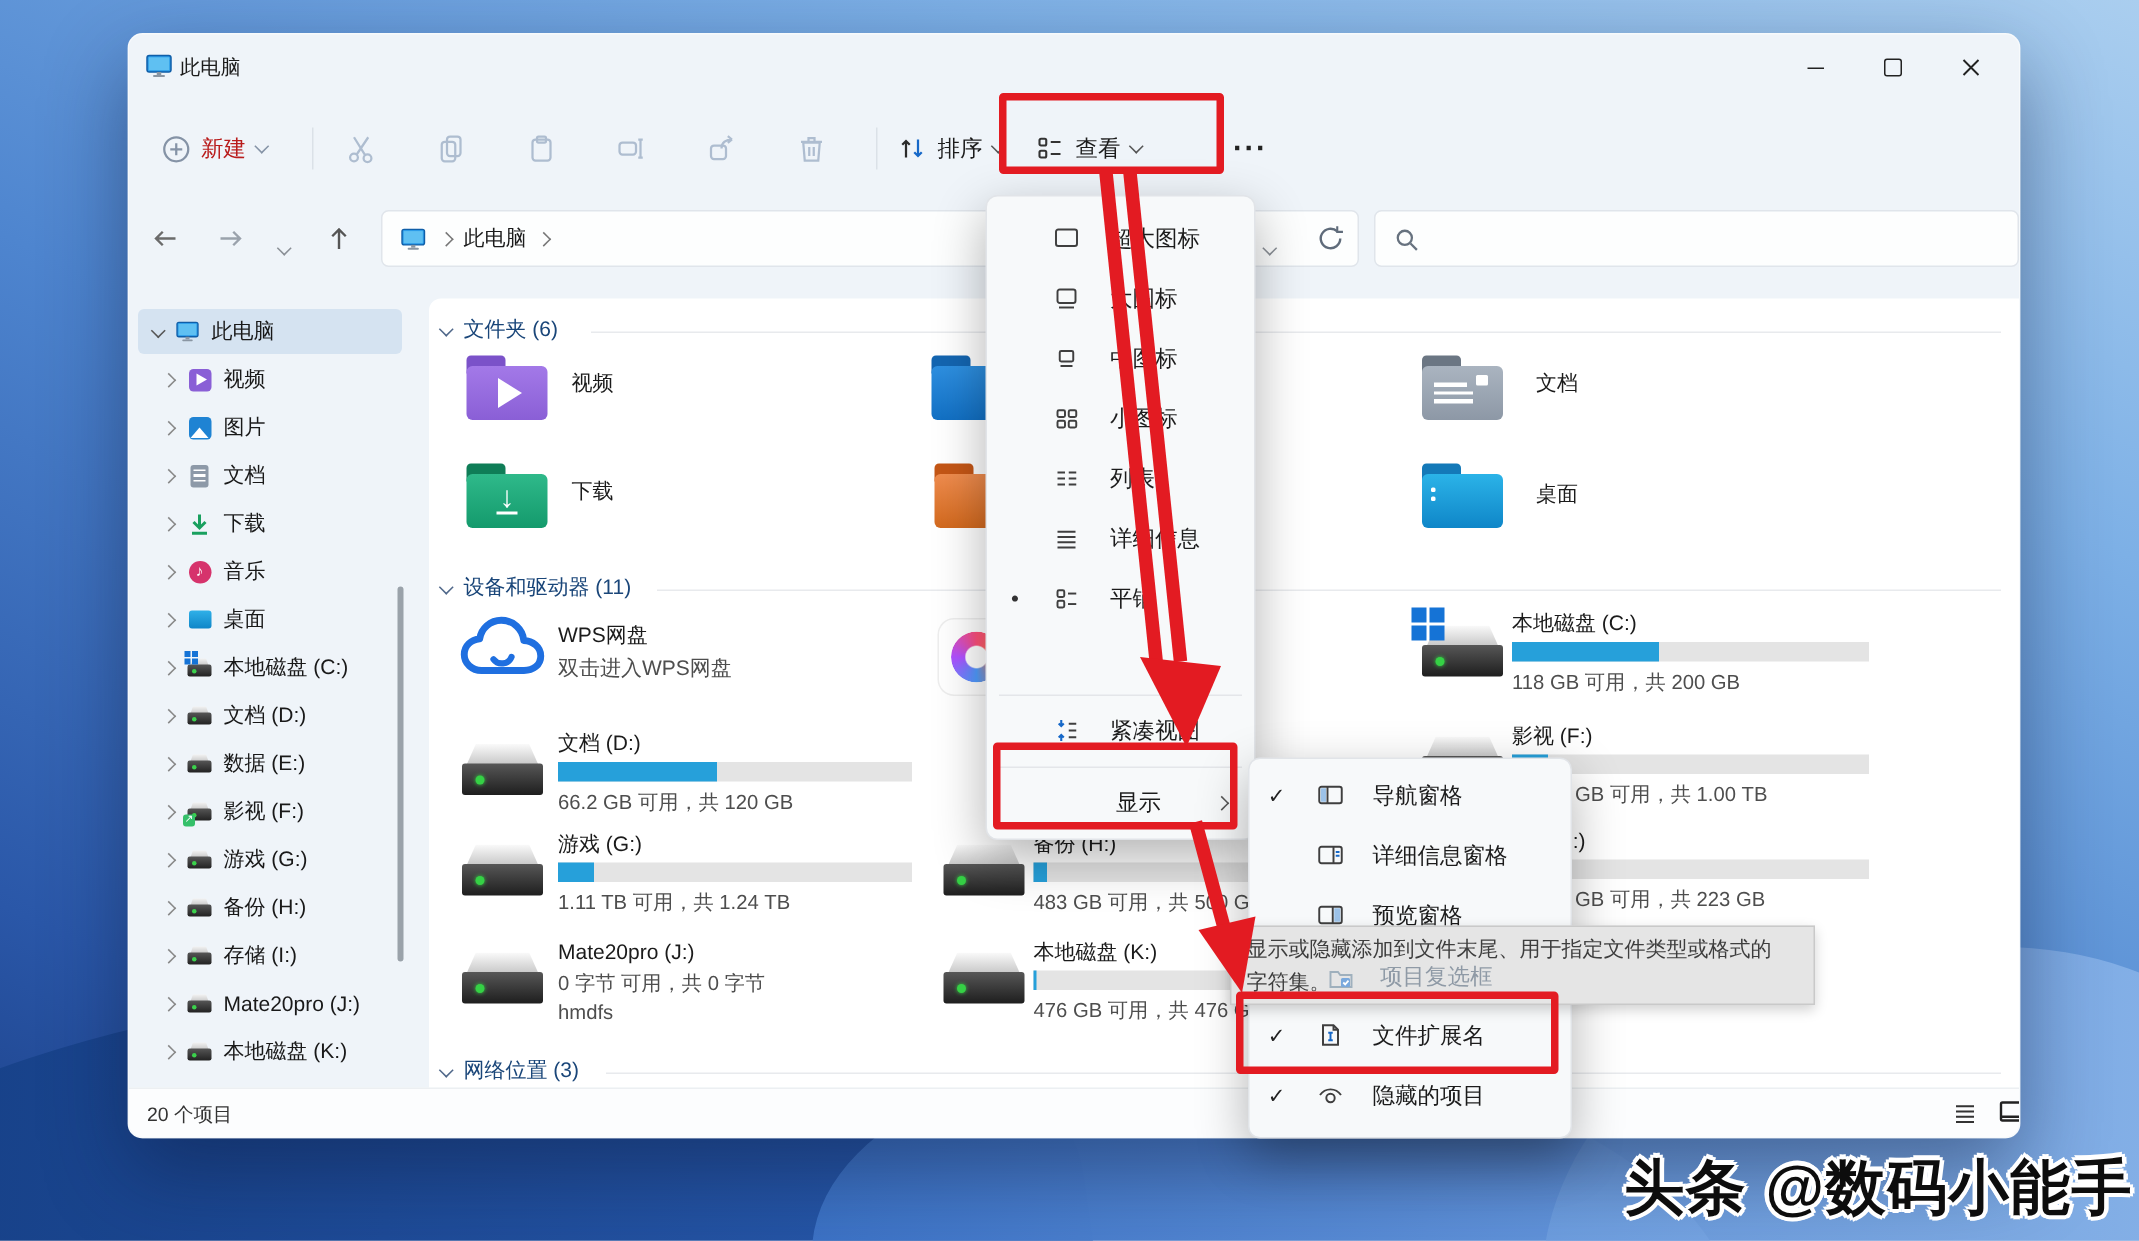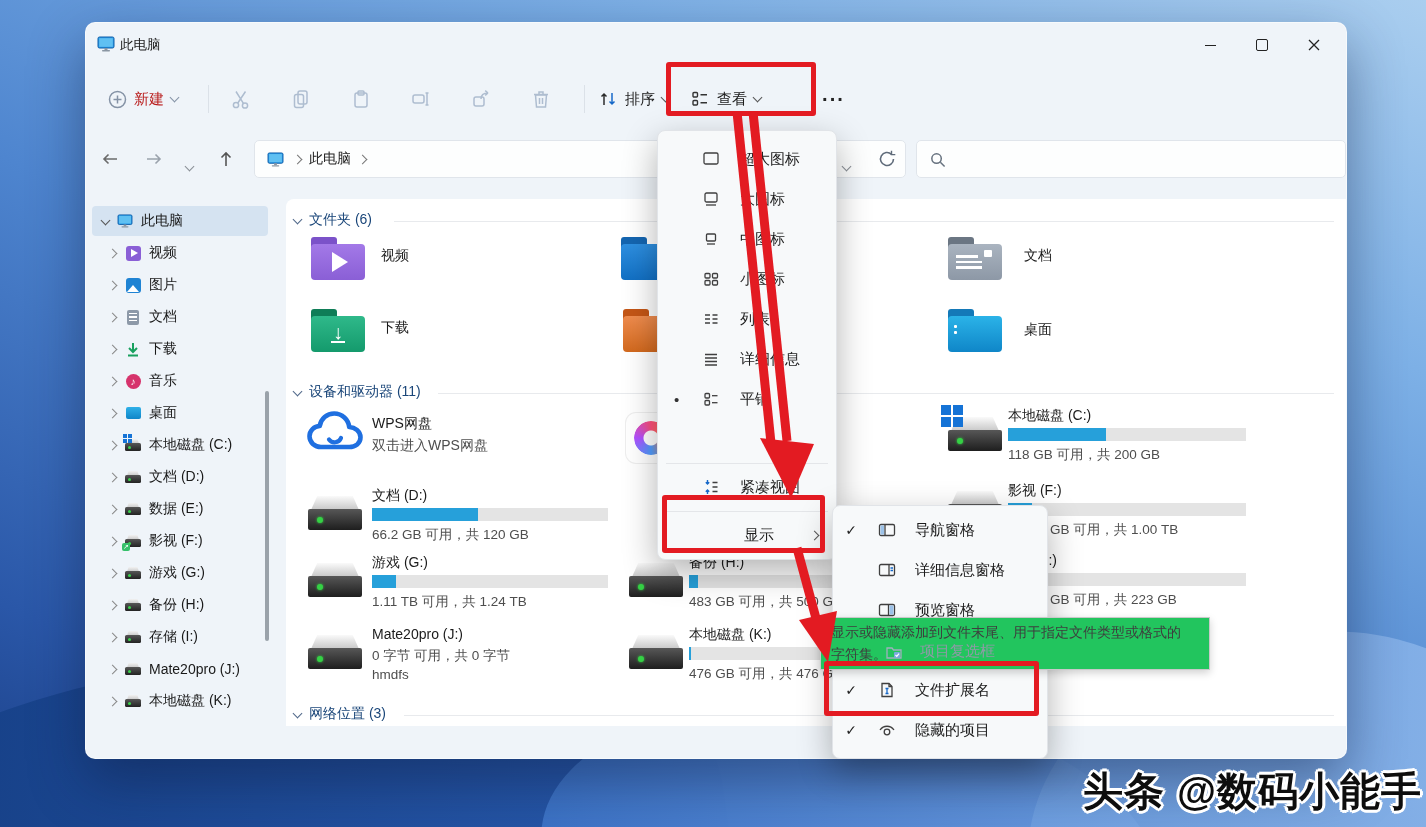--- a/index.html
+++ b/index.html
@@ -64,21 +64,21 @@
   .winlogo{position:absolute;display:grid;grid-template-columns:10px 10px;grid-template-rows:10px 10px;gap:2px}
   .winlogo span{background:#1573d6}
   
   .statusbar{position:absolute;left:0;bottom:0;right:0;height:32px;background:#fcfdfe;border-top:1px solid #eceff2;font-size:13px;color:#333}
   
   .menu{position:absolute;background:#f7f9fa;border:1px solid #e1e4e8;border-radius:8px;
         box-shadow:0 12px 34px rgba(0,0,0,.3)}
   .m-row{position:absolute;left:0;right:0;height:40px;display:flex;align-items:center;font-size:15px;color:#1c1c1c}
   .m-sep{position:absolute;left:8px;right:8px;height:1px;background:#e4e6e9}
   .m-check{width:16px;text-align:center;font-size:14px;color:#222}
-  .tooltip{position:absolute;background:#22c55e;border:1px solid #c9c9c9;box-shadow:0 3px 8px rgba(0,0,0,.18);
+  .tooltip{position:absolute;background:#e5e5e5;border:1px solid #c9c9c9;box-shadow:0 3px 8px rgba(0,0,0,.18);
            font-size:14px;color:#3e3e3e;line-height:1.55;padding:4px 10px;white-space:nowrap}
   
   .redbox{position:absolute;border:5px solid #e31b22;border-radius:3px;pointer-events:none}
   .watermark{position:absolute;right:4px;top:764px;font-size:40px;font-weight:900;color:#0d0d0d;letter-spacing:1px;
              text-shadow:-2px -2px 0 #fff,2px -2px 0 #fff,-2px 2px 0 #fff,2px 2px 0 #fff,0 3px 0 #fff,3px 0 0 #fff,-3px 0 0 #fff,0 -3px 0 #fff}
   svg{display:block}
 </style>
 </head>
 <body>
 
@@ -573,20 +573,34 @@
       </div>
     <span class="cap" style="left:764px;top:392px">GB 可用，共 223 GB</span>
 
     <div class="sect" style="left:8px;top:506px">
       <span class="cv cv-d" style="color:#50688a;margin-bottom:2px"></span>
       <span>网络位置 (3)</span>
     </div>
     <div class="sect-line" style="left:118px;top:516px;right:12px"></div>
   </div>
 
+  <div class="statusbar">
+    <span class="abs" style="left:12px;top:8px">20 个项目</span>
+    <span class="abs" style="left:1216px;top:8px">
+      <svg width="16" height="16" viewBox="0 0 16 16" stroke="#333" stroke-width="1.4">
+          <path d="M2 3.5h12M2 7h12M2 10.5h12M2 14h12"></path>
+        </svg>
+    </span>
+    <span class="abs" style="left:1246px;top:7px">
+      <svg width="18" height="16" viewBox="0 0 18 16" fill="none" stroke="#222" stroke-width="1.6">
+          <rect x="2" y="2" width="14" height="12" rx="1"></rect>
+          <path d="M2 11.5h14"></path>
+        </svg>
+    </span>
+  </div>
 </div>
 
 <div class="menu" style="left:657px;top:130px;width:178px;height:428px">
   <div class="m-row" style="top:8px">
     <span style="margin-left:44px">
         <svg width="18" height="18" viewBox="0 0 18 18" fill="none" stroke="#3f3f3f" stroke-width="1.3">
           <rect x="2" y="3" width="14" height="11" rx="1.5"></rect>
         </svg>
       </span>
     <span style="margin-left:20px">超大图标</span>

